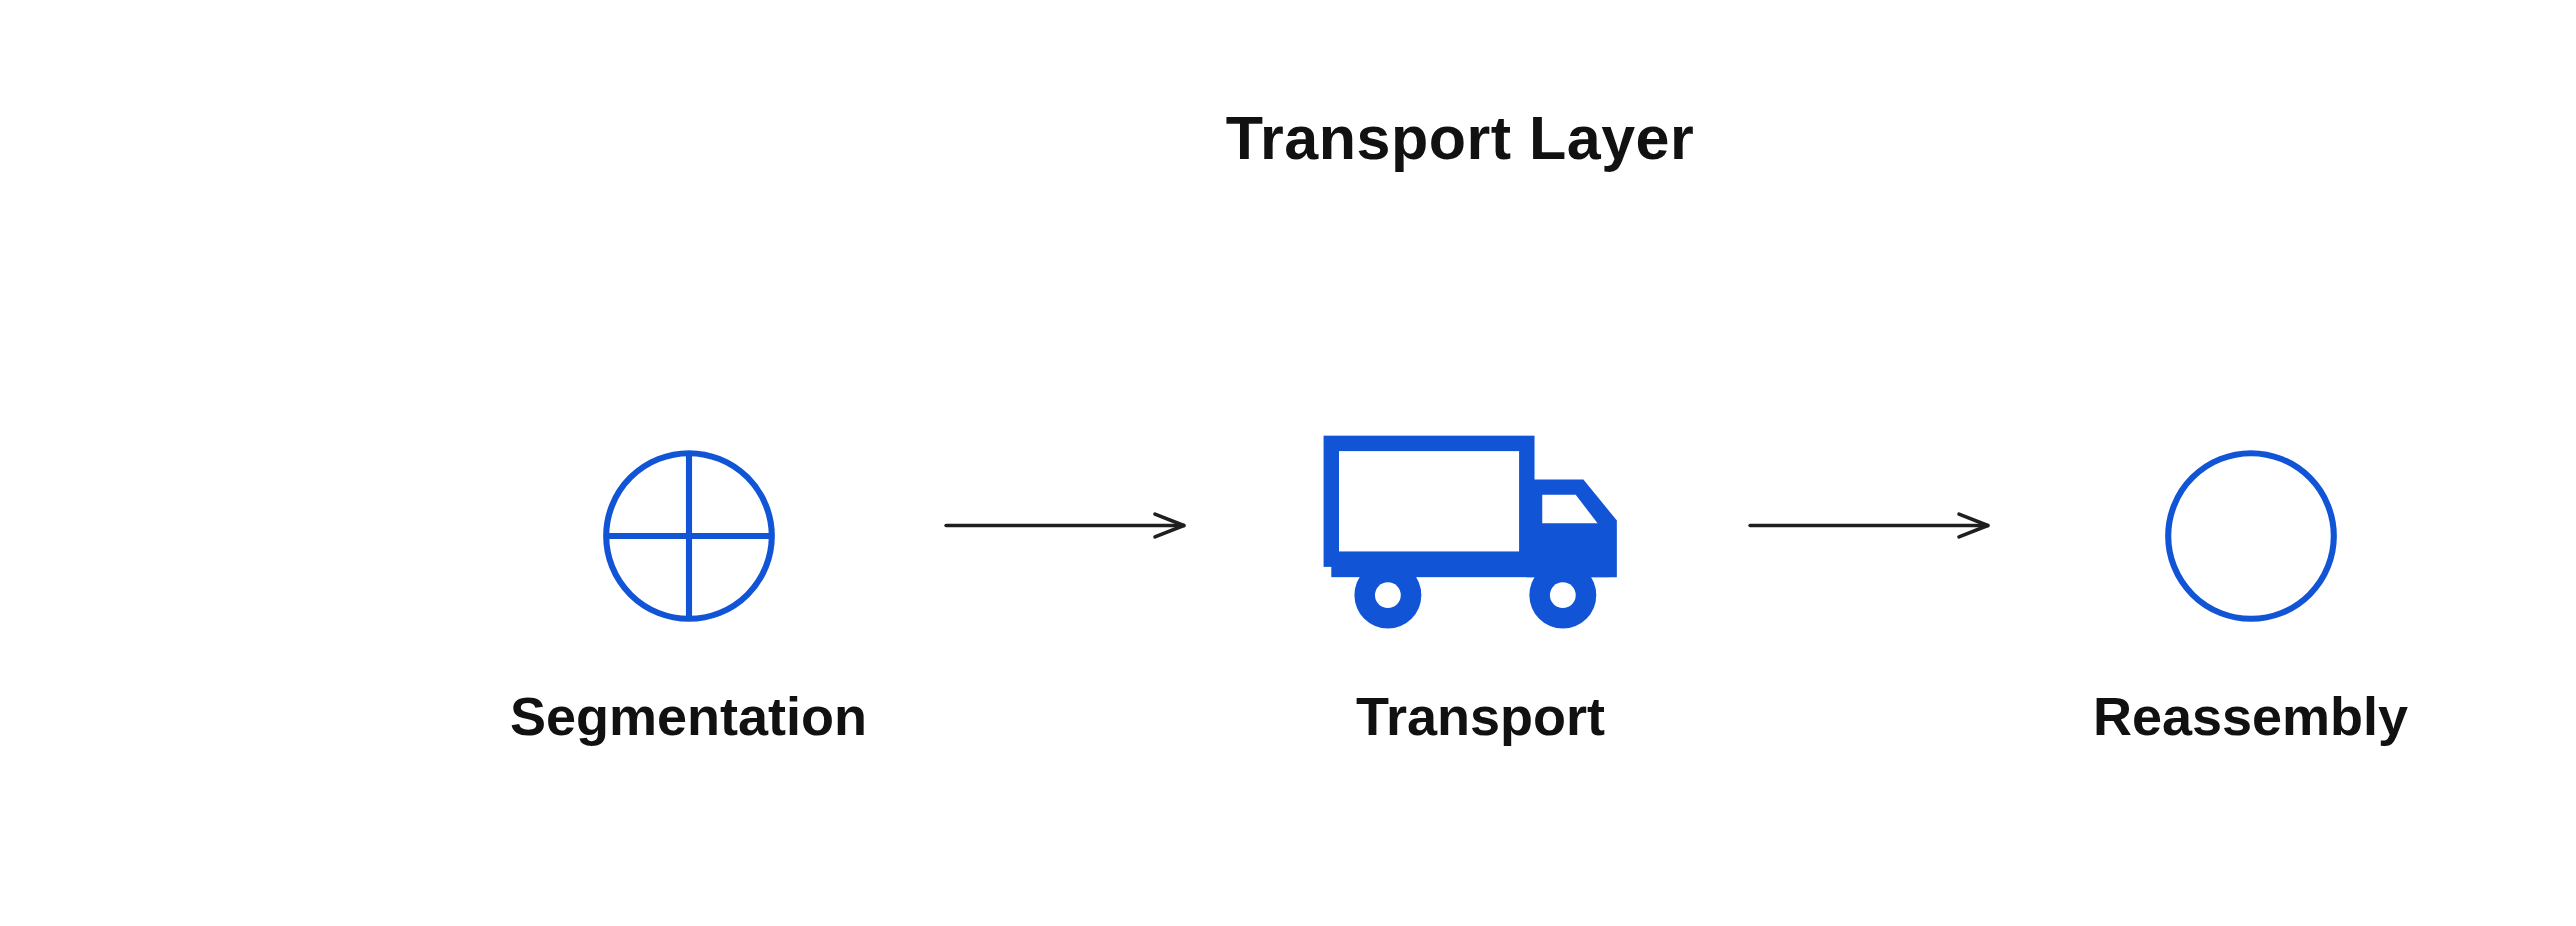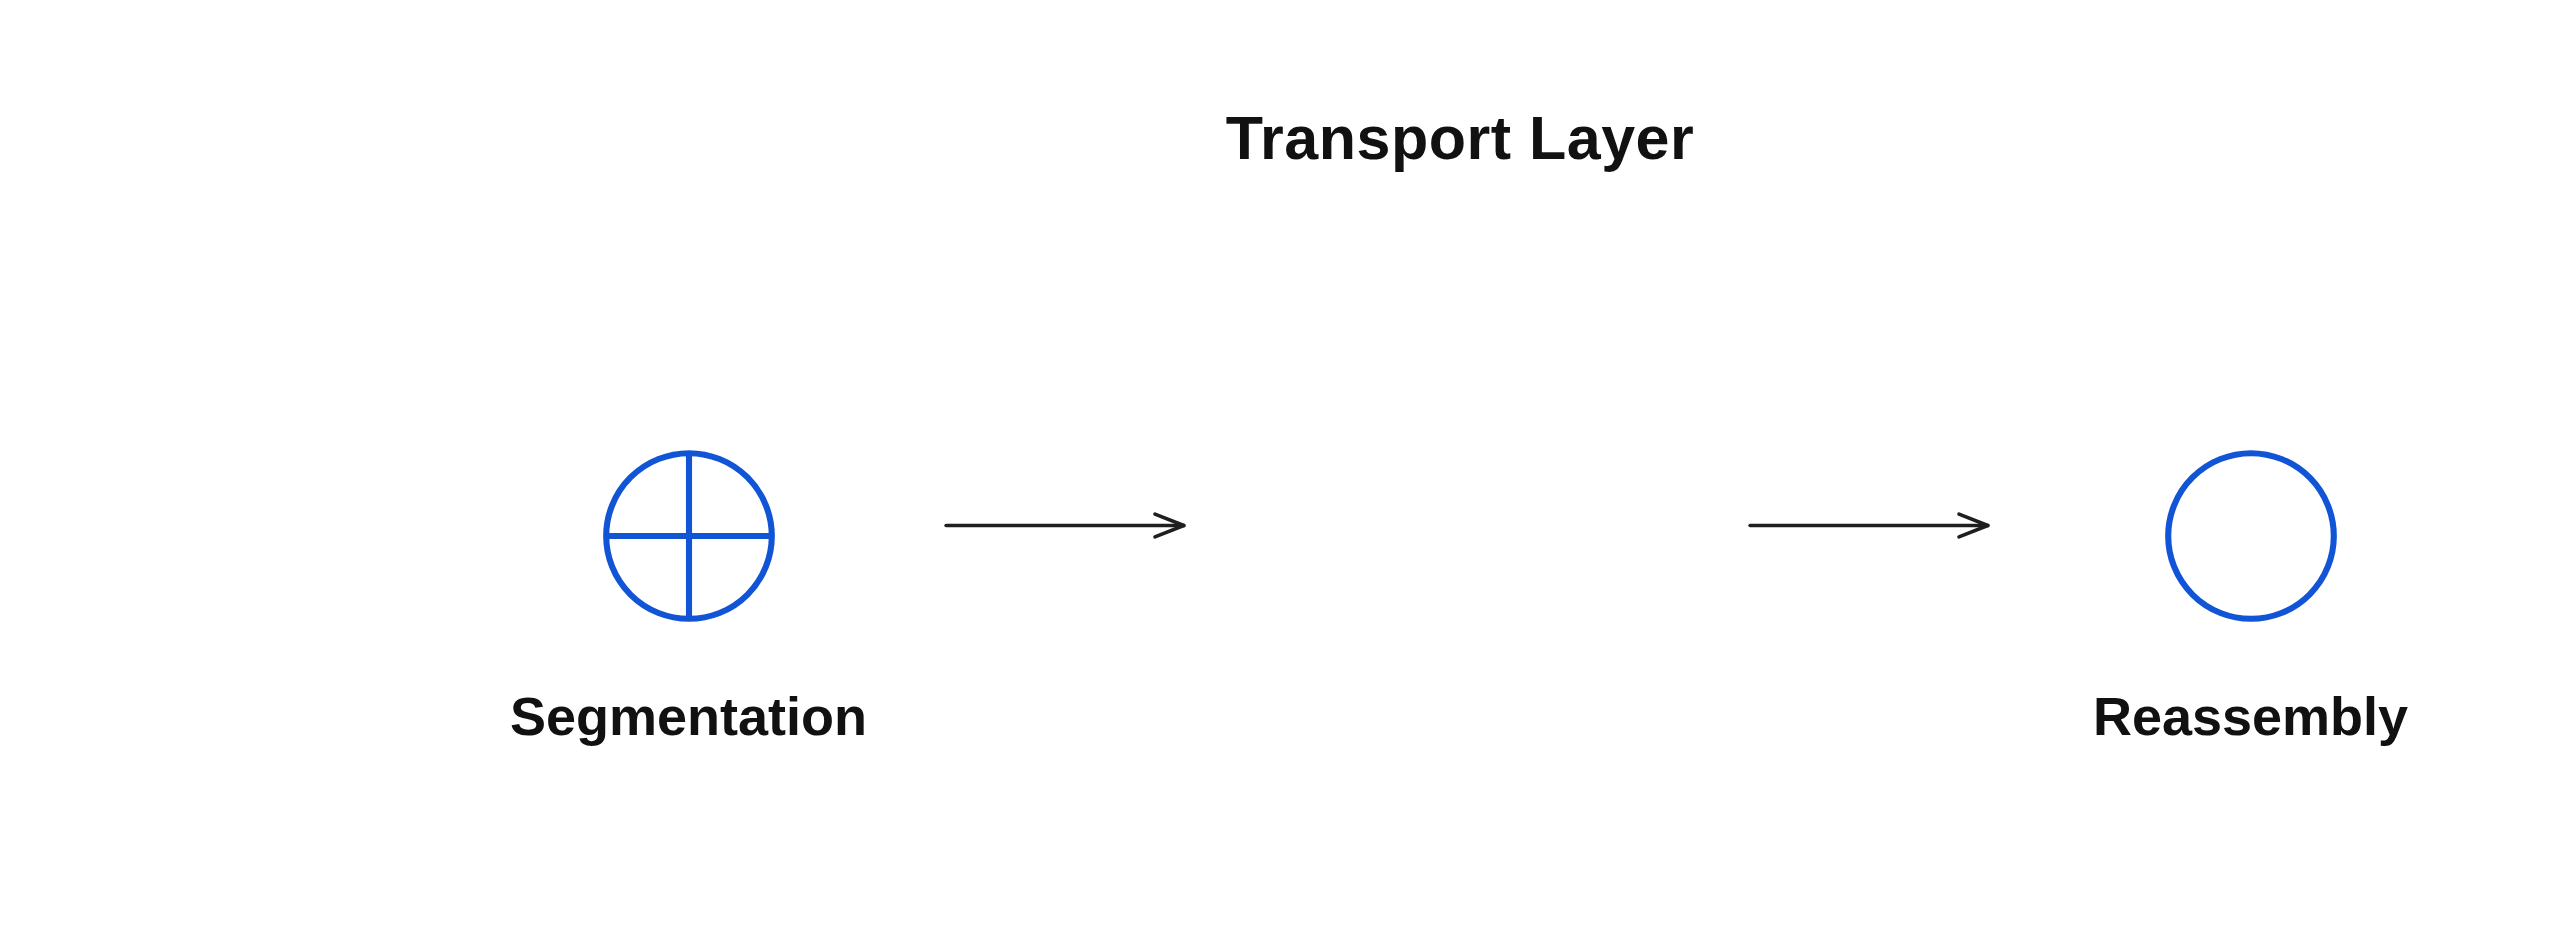--- a/index.html
+++ b/index.html
@@ -83,20 +83,41 @@
   </div>
 
   <div class="arrow arrow-1">
     <svg width="247" height="31" viewBox="0 0 480 60" aria-hidden="true">
       <line x1="6" y1="30" x2="462" y2="30" stroke="var(--arrow)" stroke-width="7" stroke-linecap="round"></line>
       <line x1="468" y1="30" x2="412" y2="8" stroke="var(--arrow)" stroke-width="7" stroke-linecap="round"></line>
       <line x1="468" y1="30" x2="412" y2="52" stroke="var(--arrow)" stroke-width="7" stroke-linecap="round"></line>
     </svg>
   </div>
 
+  <div class="step step-2">
+    <div class="icon-wrap">
+      <svg width="319" height="206" viewBox="0 0 248 160" aria-hidden="true">
+
+        <rect x="8" y="8" width="152" height="90" fill="none" stroke="var(--accent)" stroke-width="12"></rect>
+
+        <rect x="8" y="98" width="216" height="14" fill="var(--accent)"></rect>
+
+        <path d="M160 36 h44 l26 32 v44 h-70 z" fill="var(--accent)"></path>
+
+        <path d="M172 48 h26 l17 22 h-43 z" fill="#ffffff"></path>
+
+        <circle cx="52" cy="126" r="26" fill="var(--accent)"></circle>
+        <circle cx="52" cy="126" r="10" fill="#ffffff"></circle>
+
+        <circle cx="188" cy="126" r="26" fill="var(--accent)"></circle>
+        <circle cx="188" cy="126" r="10" fill="#ffffff"></circle>
+      </svg>
+    </div>
+    <div class="step-label">Transport</div>
+  </div>
 
   <div class="arrow arrow-2">
     <svg width="247" height="31" viewBox="0 0 480 60" aria-hidden="true">
       <line x1="6" y1="30" x2="462" y2="30" stroke="var(--arrow)" stroke-width="7" stroke-linecap="round"></line>
       <line x1="468" y1="30" x2="412" y2="8" stroke="var(--arrow)" stroke-width="7" stroke-linecap="round"></line>
       <line x1="468" y1="30" x2="412" y2="52" stroke="var(--arrow)" stroke-width="7" stroke-linecap="round"></line>
     </svg>
   </div>
 
   <div class="step step-3">

